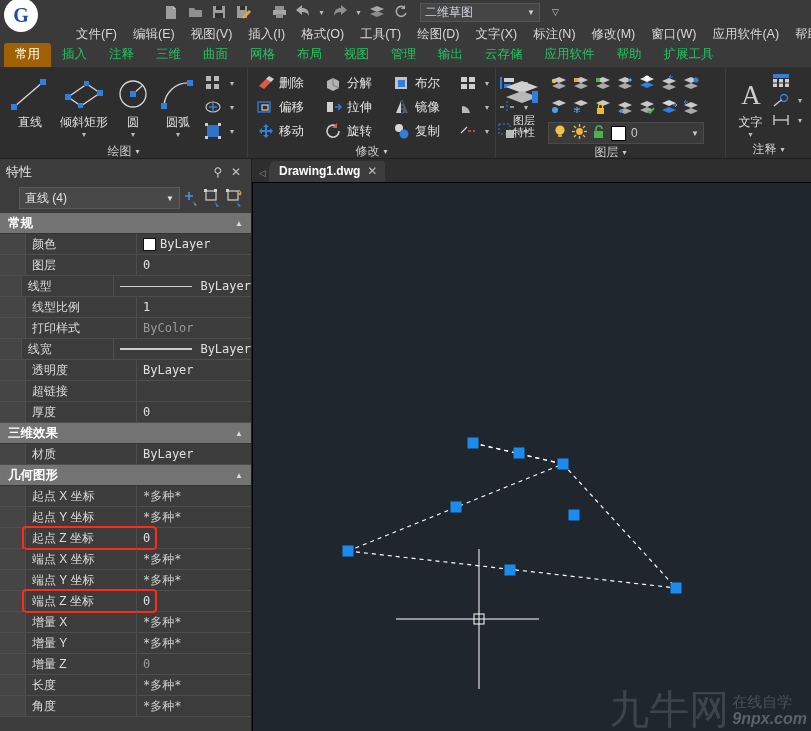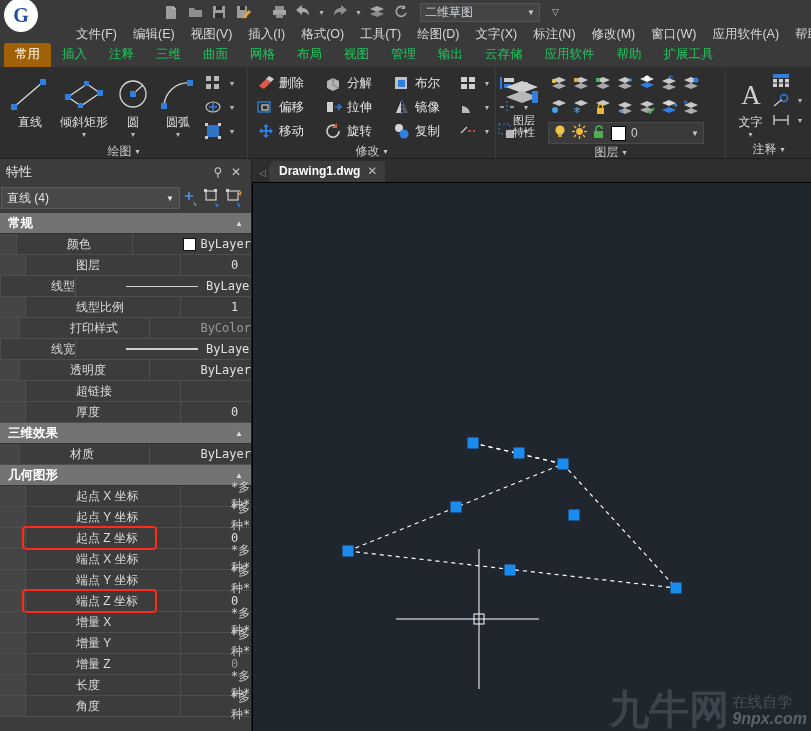--- a/index.html
+++ b/index.html
@@ -61,30 +61,30 @@
   .layer-row .nm{ font-size:12px; color:#cfcfcf; }
   .layer-row .dd{ margin-left:auto; font-size:8px; color:#ccc; }
   
   .workarea{ display:flex; height:calc(731px - 24px - 21px - 23px - 91px); }
   
   .props{ width:252px; background:#3c3c3c; display:flex; flex-direction:column;
           border-right:1px solid #1f1f1f; }
   .props-head{ height:26px; display:flex; align-items:center; padding:0 6px; background:#3c3c3c; }
   .props-head .ttl{ font-size:13px; color:#e8e8e8; flex:1; }
   .props-head .hi{ width:18px; text-align:center; color:#c9c9c9; font-size:12px; }
-  .props-sel{ display:flex; align-items:flex-start; gap:0; padding:2px 5px 4px 1px; }
+  .props-sel{ display:flex; align-items:flex-start; gap:0; padding:2px 5px 4px 19px; }
   .sel-combo{ flex:1; height:22px; background:#484848; border:1px solid #5a5a5a; display:flex;
               align-items:center; padding:0 5px; font-size:12px; color:#e2e2e2; }
   .sel-combo .arw{ margin-left:auto; font-size:8px; }
   .seltool{ width:22px; height:22px; display:flex; align-items:center; justify-content:center; }
   .proplist{ flex:1; overflow:hidden; background:#3c3c3c; }
   .sect{ height:21px; background:#737373; display:flex; align-items:center; padding:0 8px;
          font-size:12.5px; color:#ffffff; font-weight:bold; border-bottom:1px solid #333; }
   .sect .tri{ margin-left:auto; font-size:8px; color:#ddd; font-weight:normal; }
-  .prow{ height:21px; display:flex; border-bottom:1px solid #4e4e4e; position:relative;gap:44px; }
+  .prow{ height:21px; display:flex; border-bottom:1px solid #4e4e4e; position:relative; }
   .prow .gutter{ width:26px; height:100%; background:#454545; border-right:1px solid #4e4e4e;}
   .prow .key{ width:111px; padding-left:6px; font-size:12px; color:#dcdcdc; white-space:nowrap;
               border-right:1px solid #4e4e4e; height:100%; display:flex; align-items:center; }
   .prow .val{ flex:1; padding-left:6px; font-size:12px; color:#e0e0e0; height:100%;
               display:flex; align-items:center; gap:4px; font-family:"DejaVu Sans Mono",monospace; }
   .prow .val.dim{ color:#9a9a9a; }
   .prow .val.multi{ color:#cfcfcf; }
   .swatch{ width:13px; height:13px; background:#fff; border:1px solid #111; }
   .linesample{ width:72px; height:1px; background:#cfcfcf; margin-right:4px; }
   .lwsample{ width:72px; height:2px; background:#cfcfcf; margin-right:4px; }
@@ -96,21 +96,21 @@
   .navarrow{ width:13px; text-align:center; color:#8d8d8d; font-size:9px; padding-bottom:4px; }
   .dtab{ display:flex; align-items:center; gap:7px; background:#3c3c3c; padding:3px 8px 4px 10px;
          border-top-left-radius:7px; border-top-right-radius:3px; }
   .dtab .nm{ font-size:12px; color:#ffffff; font-weight:bold; }
   .dtab .x{ font-size:12px; color:#bdbdbd; }
   .canvas{ flex:1; background:#20262e; position:relative; overflow:hidden;
            border:1px solid #000; border-bottom:none; border-right:none; }
   .canvas svg{ position:absolute; inset:0; }
   .watermark{ position:absolute; right:4px; bottom:2px; display:flex; align-items:flex-end;
               gap:3px; opacity:.55; pointer-events:none; }
-  .wm-main{ font-size:40px; font-weight:bold; color:#555e68; letter-spacing:0px;
+  .wm-main{ font-size:40px; font-weight:normal; color:#555e68; letter-spacing:0px;
             font-family:"DejaVu Sans",sans-serif; line-height:40px; }
   .wm-side{ display:flex; flex-direction:column; line-height:17px; padding-bottom:2px;}
   .wm-s1{ font-size:15px; color:#6a737e; }
   .wm-s2{ font-size:16px; color:#8a929c; font-style:italic; font-weight:bold; }
 </style>
 </head>
 <body>
 
 <div class="titlebar">
   <div class="logo">G</div>

